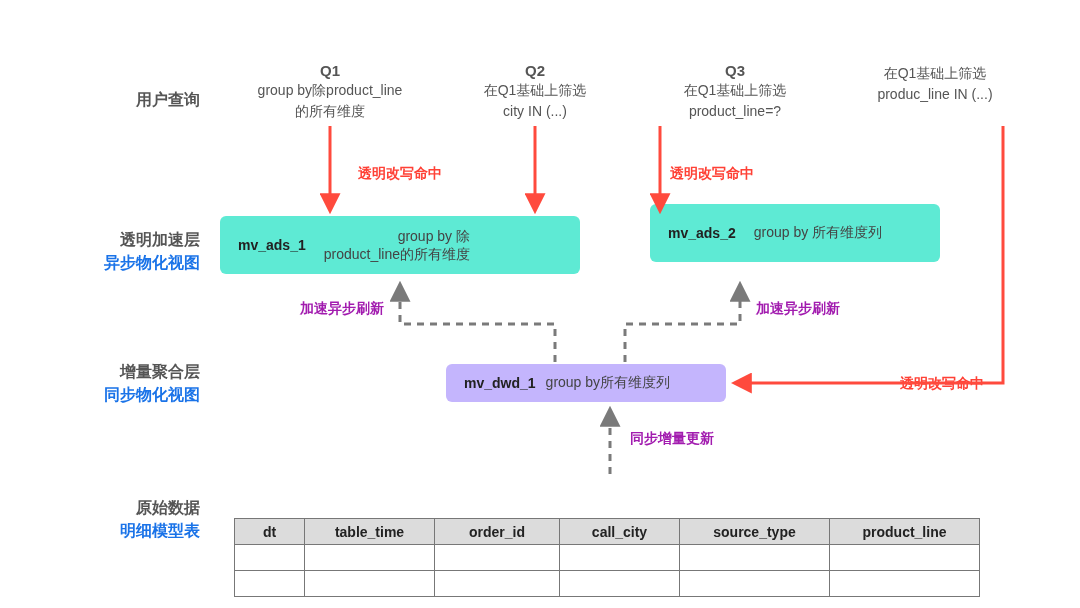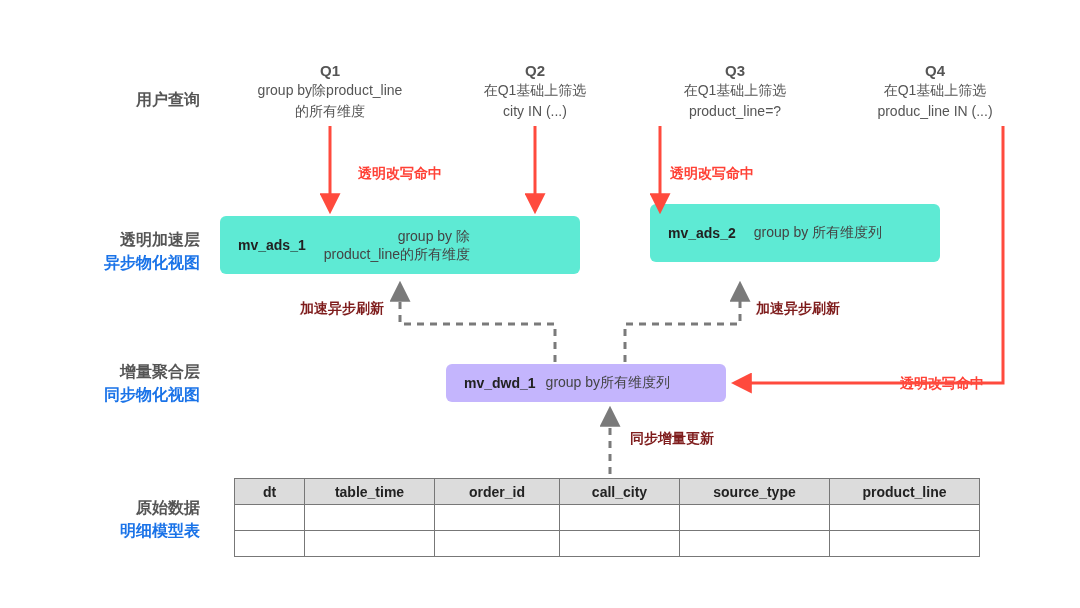--- a/index.html
+++ b/index.html
@@ -21,24 +21,24 @@
 
   
   .mvbox { position: absolute; background: #5eead4; border-radius: 6px; display: flex; align-items: center; padding: 0 18px; gap: 18px; color: #333; font-size: 14px; }
   .mvbox .name { font-weight: 700; color: #222; }
   .mvbox .desc { color: #444; }
   .mvbox.light { background: #c4b5fd; }
 
   
   .ann { position: absolute; font-size: 14px; font-weight: bold; }
   .ann.red { color: #ff4136; }
-  .ann.blue { color: #7f1d1d; }
+  .ann.blue { color: #a21caf; }
 
   
-  .datatable { position: absolute; border-collapse: collapse; }
+  .datatable { position: absolute; border-collapse: collapse; margin-top: 40px; }
   .datatable th, .datatable td { border: 1px solid #777; height: 26px; font-size: 14px; font-weight: 700; color: #222; text-align: center; }
   .datatable th { background: #dcdcdc; }
 </style>
 </head>
 <body>
 
 <div class="stage">
 
   <div class="rowlabel" style="top:90px">
     <span class="grey">用户查询</span>
@@ -65,21 +65,20 @@
     <div class="qid">Q2</div>
     <div class="qline">在Q1基础上筛选</div>
     <div class="qline">city IN (...)</div>
   </div>
   <div class="qcol" style="left:640px">
     <div class="qid">Q3</div>
     <div class="qline">在Q1基础上筛选</div>
     <div class="qline">product_line=?</div>
   </div>
   <div class="qcol" style="left:840px">
-    <div class="qid">Q4</div>
     <div class="qline">在Q1基础上筛选</div>
     <div class="qline">produc_line IN (...)</div>
   </div>
 
   <div class="mvbox" style="left:220px; top:216px; width:360px; height:58px">
     <span class="name">mv_ads_1</span>
     <span class="desc" style="text-align:right; line-height:1.3">
       <span>group by 除</span><br>
       <span>product_line的所有维度</span>
     </span>

